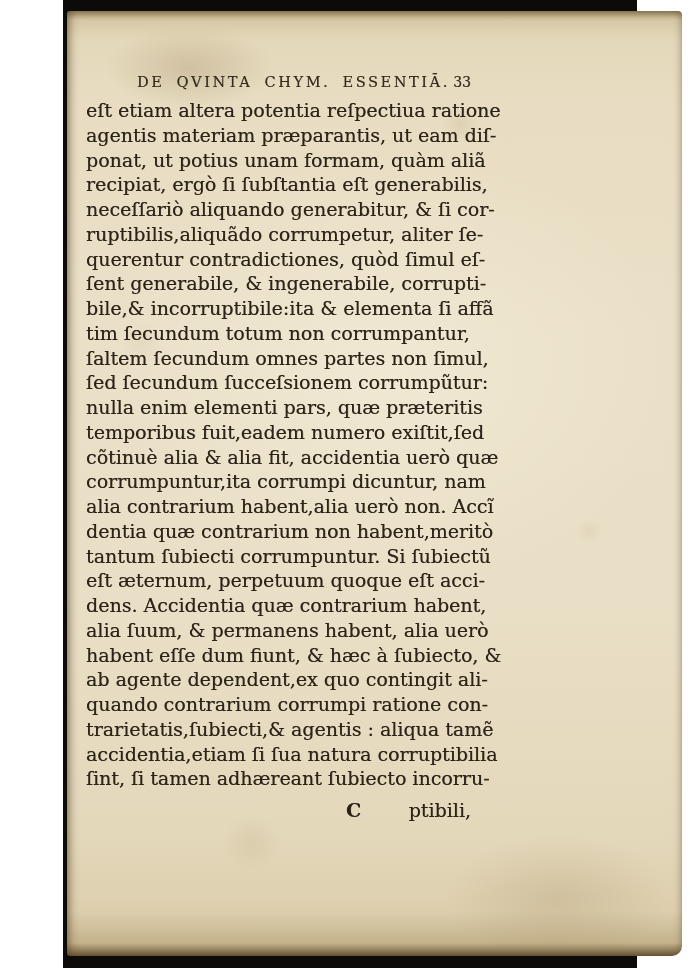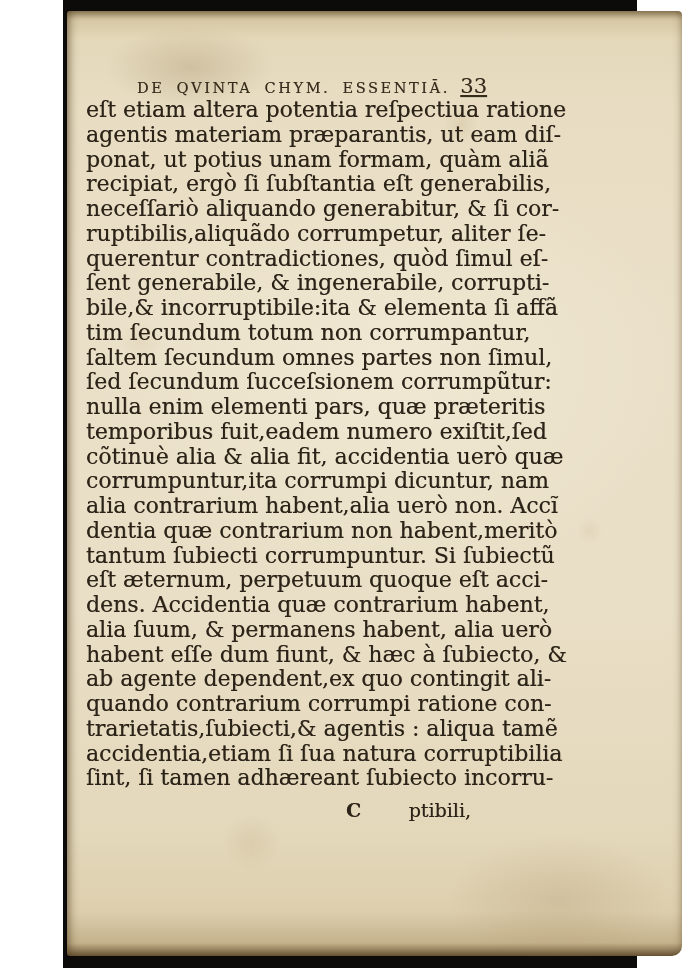--- a/index.html
+++ b/index.html
@@ -40,25 +40,25 @@
       radial-gradient(circle 30px at 12% 35%, rgba(150,120,70,0.07), rgba(150,120,70,0) 70%);
   }
   .header{
     position:absolute;left:19px;top:63px;width:425px;
     display:flex;align-items:baseline;
     color:#352b1c;
     font-size:14.5px;letter-spacing:2.6px;word-spacing:5px;
     text-shadow:0.3px 0.3px 0 rgba(45,35,20,0.45);
   }
   .header .title{margin-left:51px;}
-  .header .pageno{margin-left:auto;margin-right:24px;font-size:21px;letter-spacing:0;text-decoration:underline;}
+  .header .pageno{margin-left:auto;margin-right:40px;font-size:14px;letter-spacing:0;}
   .body-text{
     position:absolute;left:19px;top:87px;width:425px;
     color:#2b2318;
-    font-size:22px;line-height:24.75px;
+    font-size:19px;line-height:24.75px;
     text-shadow:0.35px 0.35px 0.2px rgba(43,33,18,0.55);
   }
   .line{
     height:24.75px;overflow:visible;white-space:nowrap;
     text-align:justify;text-align-last:justify;
     -moz-text-align-last:justify;
   }
   .line::after{content:"";display:inline-block;width:100%;}
   .sig-row{
     position:absolute;left:19px;top:788px;width:425px;

